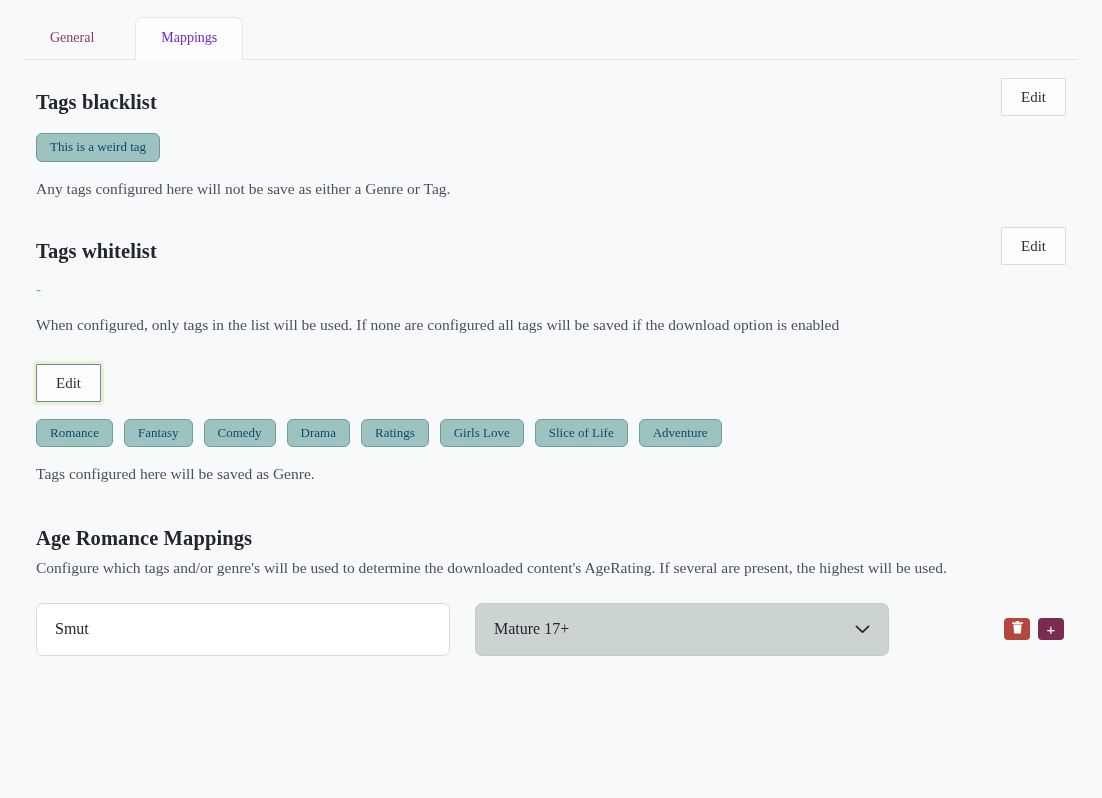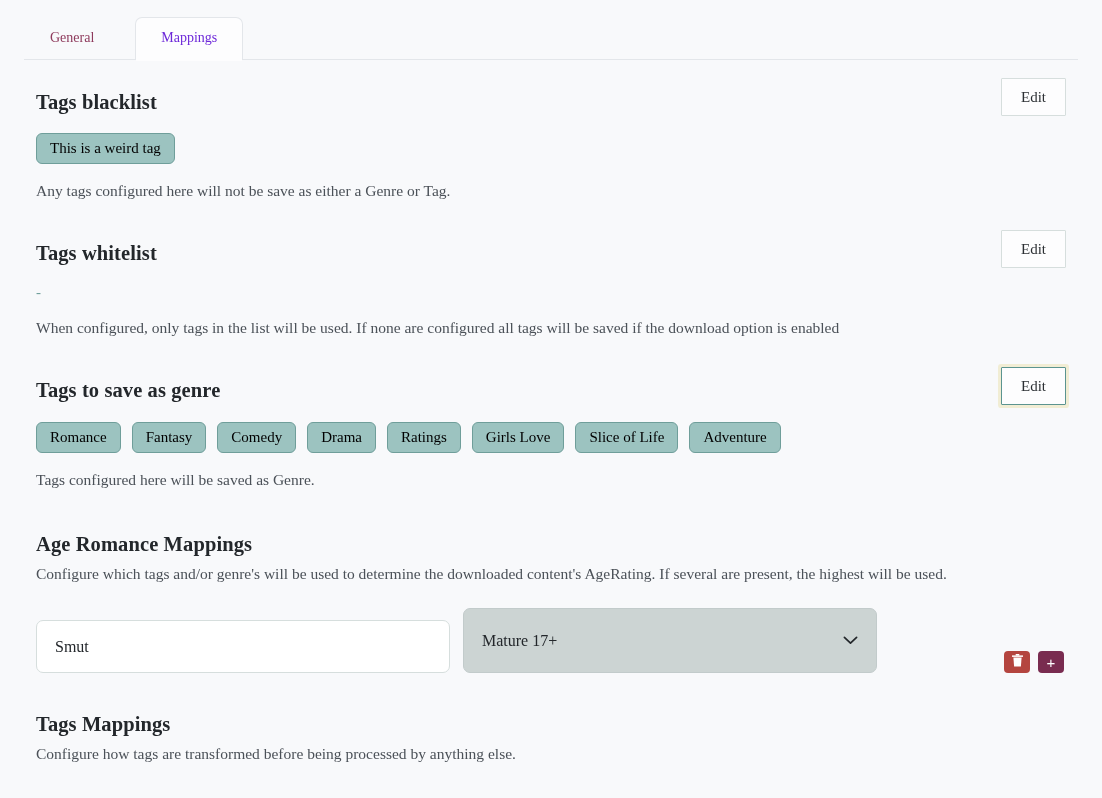--- a/index.html
+++ b/index.html
@@ -98,22 +98,22 @@
     display: flex;
     flex-wrap: wrap;
     gap: 11px;
     margin-top: 17px;
   }
   .pill {
     background: #9cc3c0;
     border: 1px solid #6f9e9a;
     border-radius: 6px;
     padding: 4px 13px 5px;
-    font-size: 15px;
-    color: #000000;
+    font-size: 13px;
+    color: #0c4a6e;
     line-height: 1.35;
     cursor: pointer;
   }
   .empty-dash {
     margin-top: 17px;
     font-size: 15px;
     color: #6f9e9a;
     line-height: 1;
     height: 16px;
   }
@@ -122,41 +122,41 @@
     margin-top: 16px;
     font-size: 15.5px;
     color: #4b5158;
     line-height: 1.4;
   }
   .desc.wide { margin-top: 7px; }
 
   
   .map-row {
     display: flex;
-    align-items: flex-end;
-    gap: 13px;
+    align-items: center;
+    gap: 25px;
     margin-top: 24px;
   }
   .field {
     width: 414px;
     height: 53px;
     border: 1px solid #d6dedd;
     border-radius: 7px;
     background: #ffffff;
     display: flex;
     align-items: center;
     padding: 0 18px;
     font-size: 16px;
     color: #23272b;
     font-family: "Liberation Serif", "DejaVu Serif", serif;
     cursor: text;
   }
   .select-field {
     width: 414px;
-    height: 65px;
+    height: 53px;
     border: 1px solid #c2cbcb;
     border-radius: 7px;
     background: #ccd4d3;
     display: flex;
     align-items: center;
     justify-content: space-between;
     padding: 8px 18px;
     font-size: 16px;
     color: #23272b;
     cursor: pointer;
@@ -213,21 +213,20 @@
     <div class="sec-head">
       <h2>Tags whitelist</h2>
       <button class="edit-btn">Edit</button>
     </div>
     <div class="empty-dash">-</div>
     <p class="desc">When configured, only tags in the list will be used. If none are configured all tags will be saved if the download option is enabled</p>
   </section>
 
   <section class="s-genre">
     <div class="sec-head">
-      <h2>Tags to save as genre</h2>
       <button class="edit-btn focused">Edit</button>
     </div>
     <div class="pill-row">
       <span class="pill">Romance</span>
       <span class="pill">Fantasy</span>
       <span class="pill">Comedy</span>
       <span class="pill">Drama</span>
       <span class="pill">Ratings</span>
       <span class="pill">Girls Love</span>
       <span class="pill">Slice of Life</span>
@@ -259,19 +258,14 @@
               </svg>
           </span>
         </button>
         <button class="icon-btn add-btn">
           <span class="plus-glyph">+</span>
         </button>
       </div>
     </div>
   </section>
 
-  <section class="s-tagmap">
-    <h2>Tags Mappings</h2>
-    <p class="desc wide">Configure how tags are transformed before being processed by anything else.</p>
-
-  </section>
 
 </div>
 
 </body></html>

